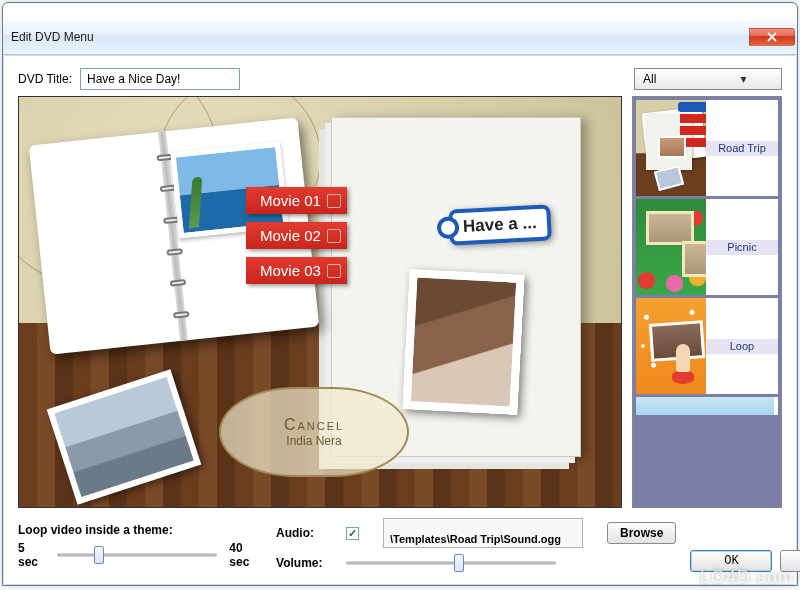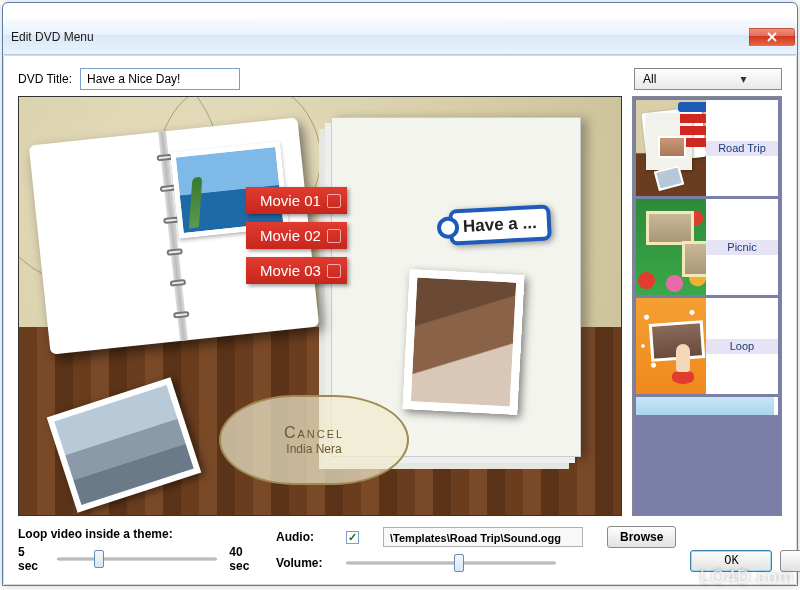--- a/index.html
+++ b/index.html
@@ -73,21 +73,21 @@
   .thumb-partial { background:linear-gradient(to bottom,#c8e6f4,#a8d6ec); height:18px; }
 
   
   .botrow { display:flex; align-items:center; gap:14px; margin-top:10px; }
   .botcol { display:flex; flex-direction:column; gap:4px;font-weight:bold; }
   .slider-wrap { display:flex; align-items:center; gap:12px; }
   .slider { position:relative; width:180px; height:22px; }
   .slider-track { position:absolute; left:0; right:0; top:50%; height:3px; background:#d0d0d0; border:1px solid #a8a8a8; border-radius:2px; transform:translateY(-50%); }
   .slider-thumb { position:absolute; top:50%; width:10px; height:18px; background:linear-gradient(to bottom,#f4f8fc,#d8e6f4); border:1px solid #6a8ab0; border-radius:2px; transform:translate(-50%,-50%); }
   .checkbox { width:13px; height:13px; border:1px solid #7a9fcb; background:#fff; display:inline-flex; align-items:center; justify-content:center; color:#2a6a2a; font-size:11px; }
-  .audio-path { height:20px; border:1px solid #b0b0b0; background:#f8f8f8; padding:4px 6px; width:200px; white-space:nowrap; overflow:hidden; text-overflow:ellipsis; font-size:11px; }
+  .audio-path { height:20px; border:1px solid #b0b0b0; background:#f8f8f8; padding:14px 6px; width:200px; white-space:nowrap; overflow:hidden; text-overflow:ellipsis; font-size:11px; }
   .btn { height:22px; border:1px solid #8a8a8a; background:linear-gradient(to bottom,#fdfdfd,#e2e2e2); padding:0 12px; border-radius:3px; display:inline-flex; align-items:center; cursor:default; }
   .btn.primary { border:1px solid #3c7fb1; box-shadow:inset 0 0 0 1px #a8d8f0; }
   .footer-btns { margin-left:auto; display:flex; gap:8px; align-self:flex-end; padding-bottom:2px; }
   .footer-btns .btn { width:82px; justify-content:center;font-family:Liberation Mono, monospace; }
 </style>
 </head>
 <body>
 
 <div class="window">
   <div class="titlebar">

